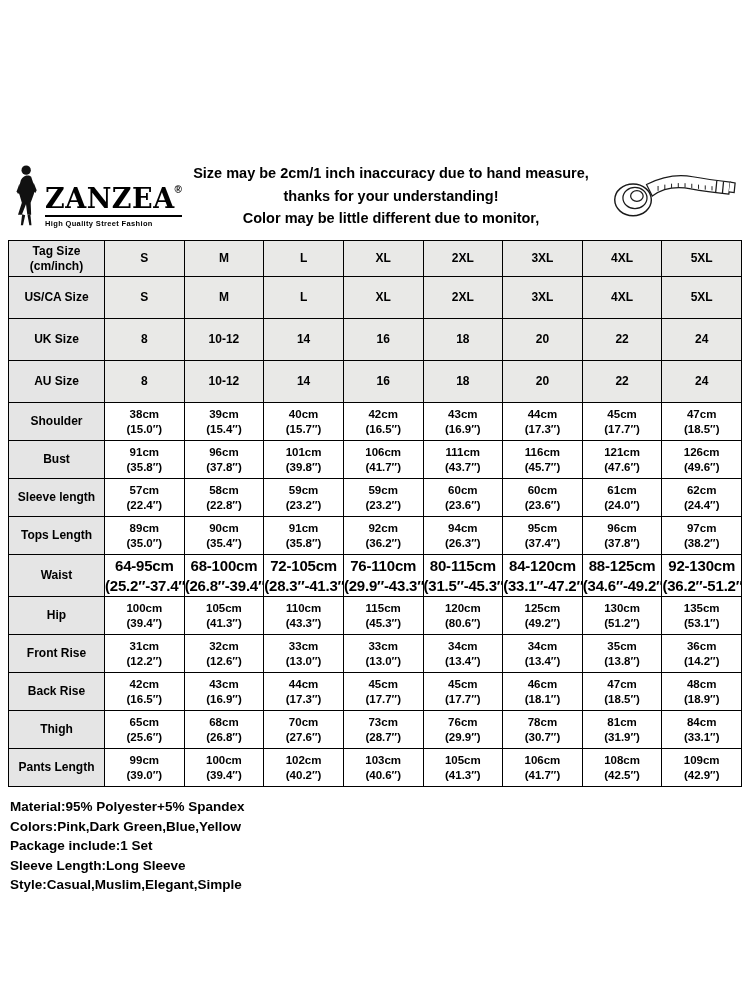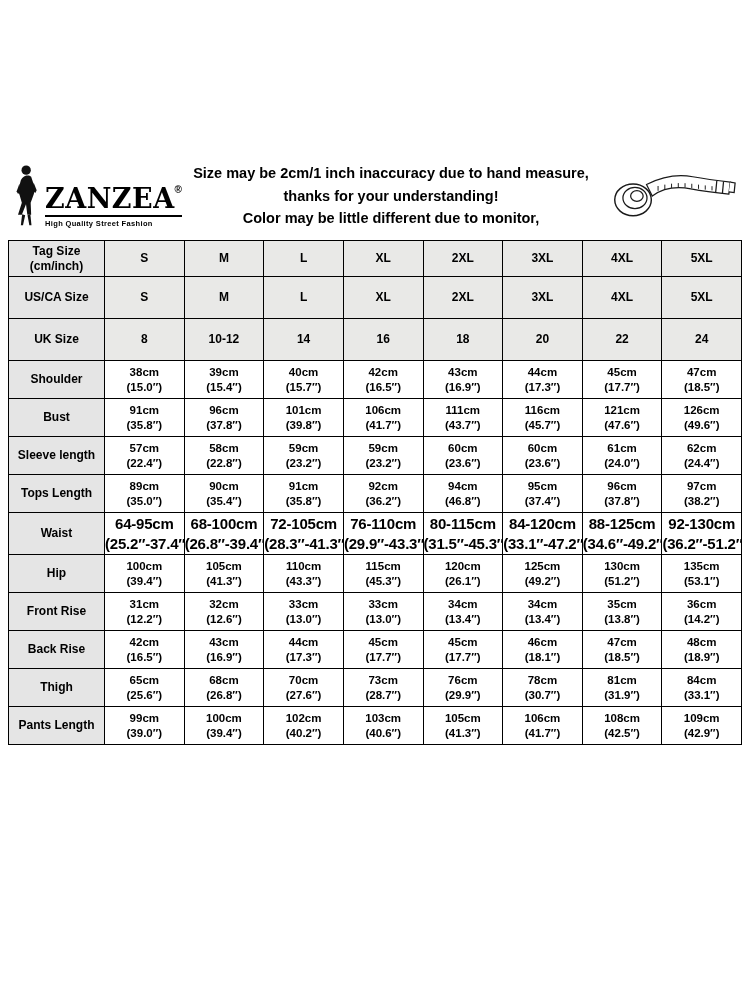--- a/index.html
+++ b/index.html
@@ -138,20 +138,31 @@
           <th>UK Size</th>
           <td class="shaded">8</td>
           <td class="shaded">10-12</td>
           <td class="shaded">14</td>
           <td class="shaded">16</td>
           <td class="shaded">18</td>
           <td class="shaded">20</td>
           <td class="shaded">22</td>
           <td class="shaded">24</td>
         </tr>
+        <tr class="row-size">
+          <th>AU Size</th>
+          <td class="shaded">8</td>
+          <td class="shaded">10-12</td>
+          <td class="shaded">14</td>
+          <td class="shaded">16</td>
+          <td class="shaded">18</td>
+          <td class="shaded">20</td>
+          <td class="shaded">22</td>
+          <td class="shaded">24</td>
+        </tr>
         <tr class="row-meas">
           <th>Shoulder</th>
           <td>38cm
 (15.0″)</td>
           <td>39cm
 (15.4″)</td>
           <td>40cm
 (15.7″)</td>
           <td>42cm
 (16.5″)</td>
@@ -206,21 +217,21 @@
           <th>Tops Length</th>
           <td>89cm
 (35.0″)</td>
           <td>90cm
 (35.4″)</td>
           <td>91cm
 (35.8″)</td>
           <td>92cm
 (36.2″)</td>
           <td>94cm
-(46.8″)</td>
+(26.3″)</td>
           <td>95cm
 (37.4″)</td>
           <td>96cm
 (37.8″)</td>
           <td>97cm
 (38.2″)</td>
         </tr>
         <tr class="row-meas tight">
           <th>Waist</th>
           <td>64-95cm
@@ -244,21 +255,21 @@
           <th>Hip</th>
           <td>100cm
 (39.4″)</td>
           <td>105cm
 (41.3″)</td>
           <td>110cm
 (43.3″)</td>
           <td>115cm
 (45.3″)</td>
           <td>120cm
-(26.1″)</td>
+(80.6″)</td>
           <td>125cm
 (49.2″)</td>
           <td>130cm
 (51.2″)</td>
           <td>135cm
 (53.1″)</td>
         </tr>
         <tr class="row-meas">
           <th>Front Rise</th>
           <td>31cm
@@ -331,14 +342,21 @@
           <td>106cm
 (41.7″)</td>
           <td>108cm
 (42.5″)</td>
           <td>109cm
 (42.9″)</td>
         </tr>
       </tbody>
   </table>
 
+  <div class="details" id="details">
+      <div>Material:95% Polyester+5% Spandex</div>
+      <div>Colors:Pink,Dark Green,Blue,Yellow</div>
+      <div>Package include:1 Set</div>
+      <div>Sleeve Length:Long Sleeve</div>
+      <div>Style:Casual,Muslim,Elegant,Simple</div>
+    </div>
 
 </div>
 
 </body></html>

